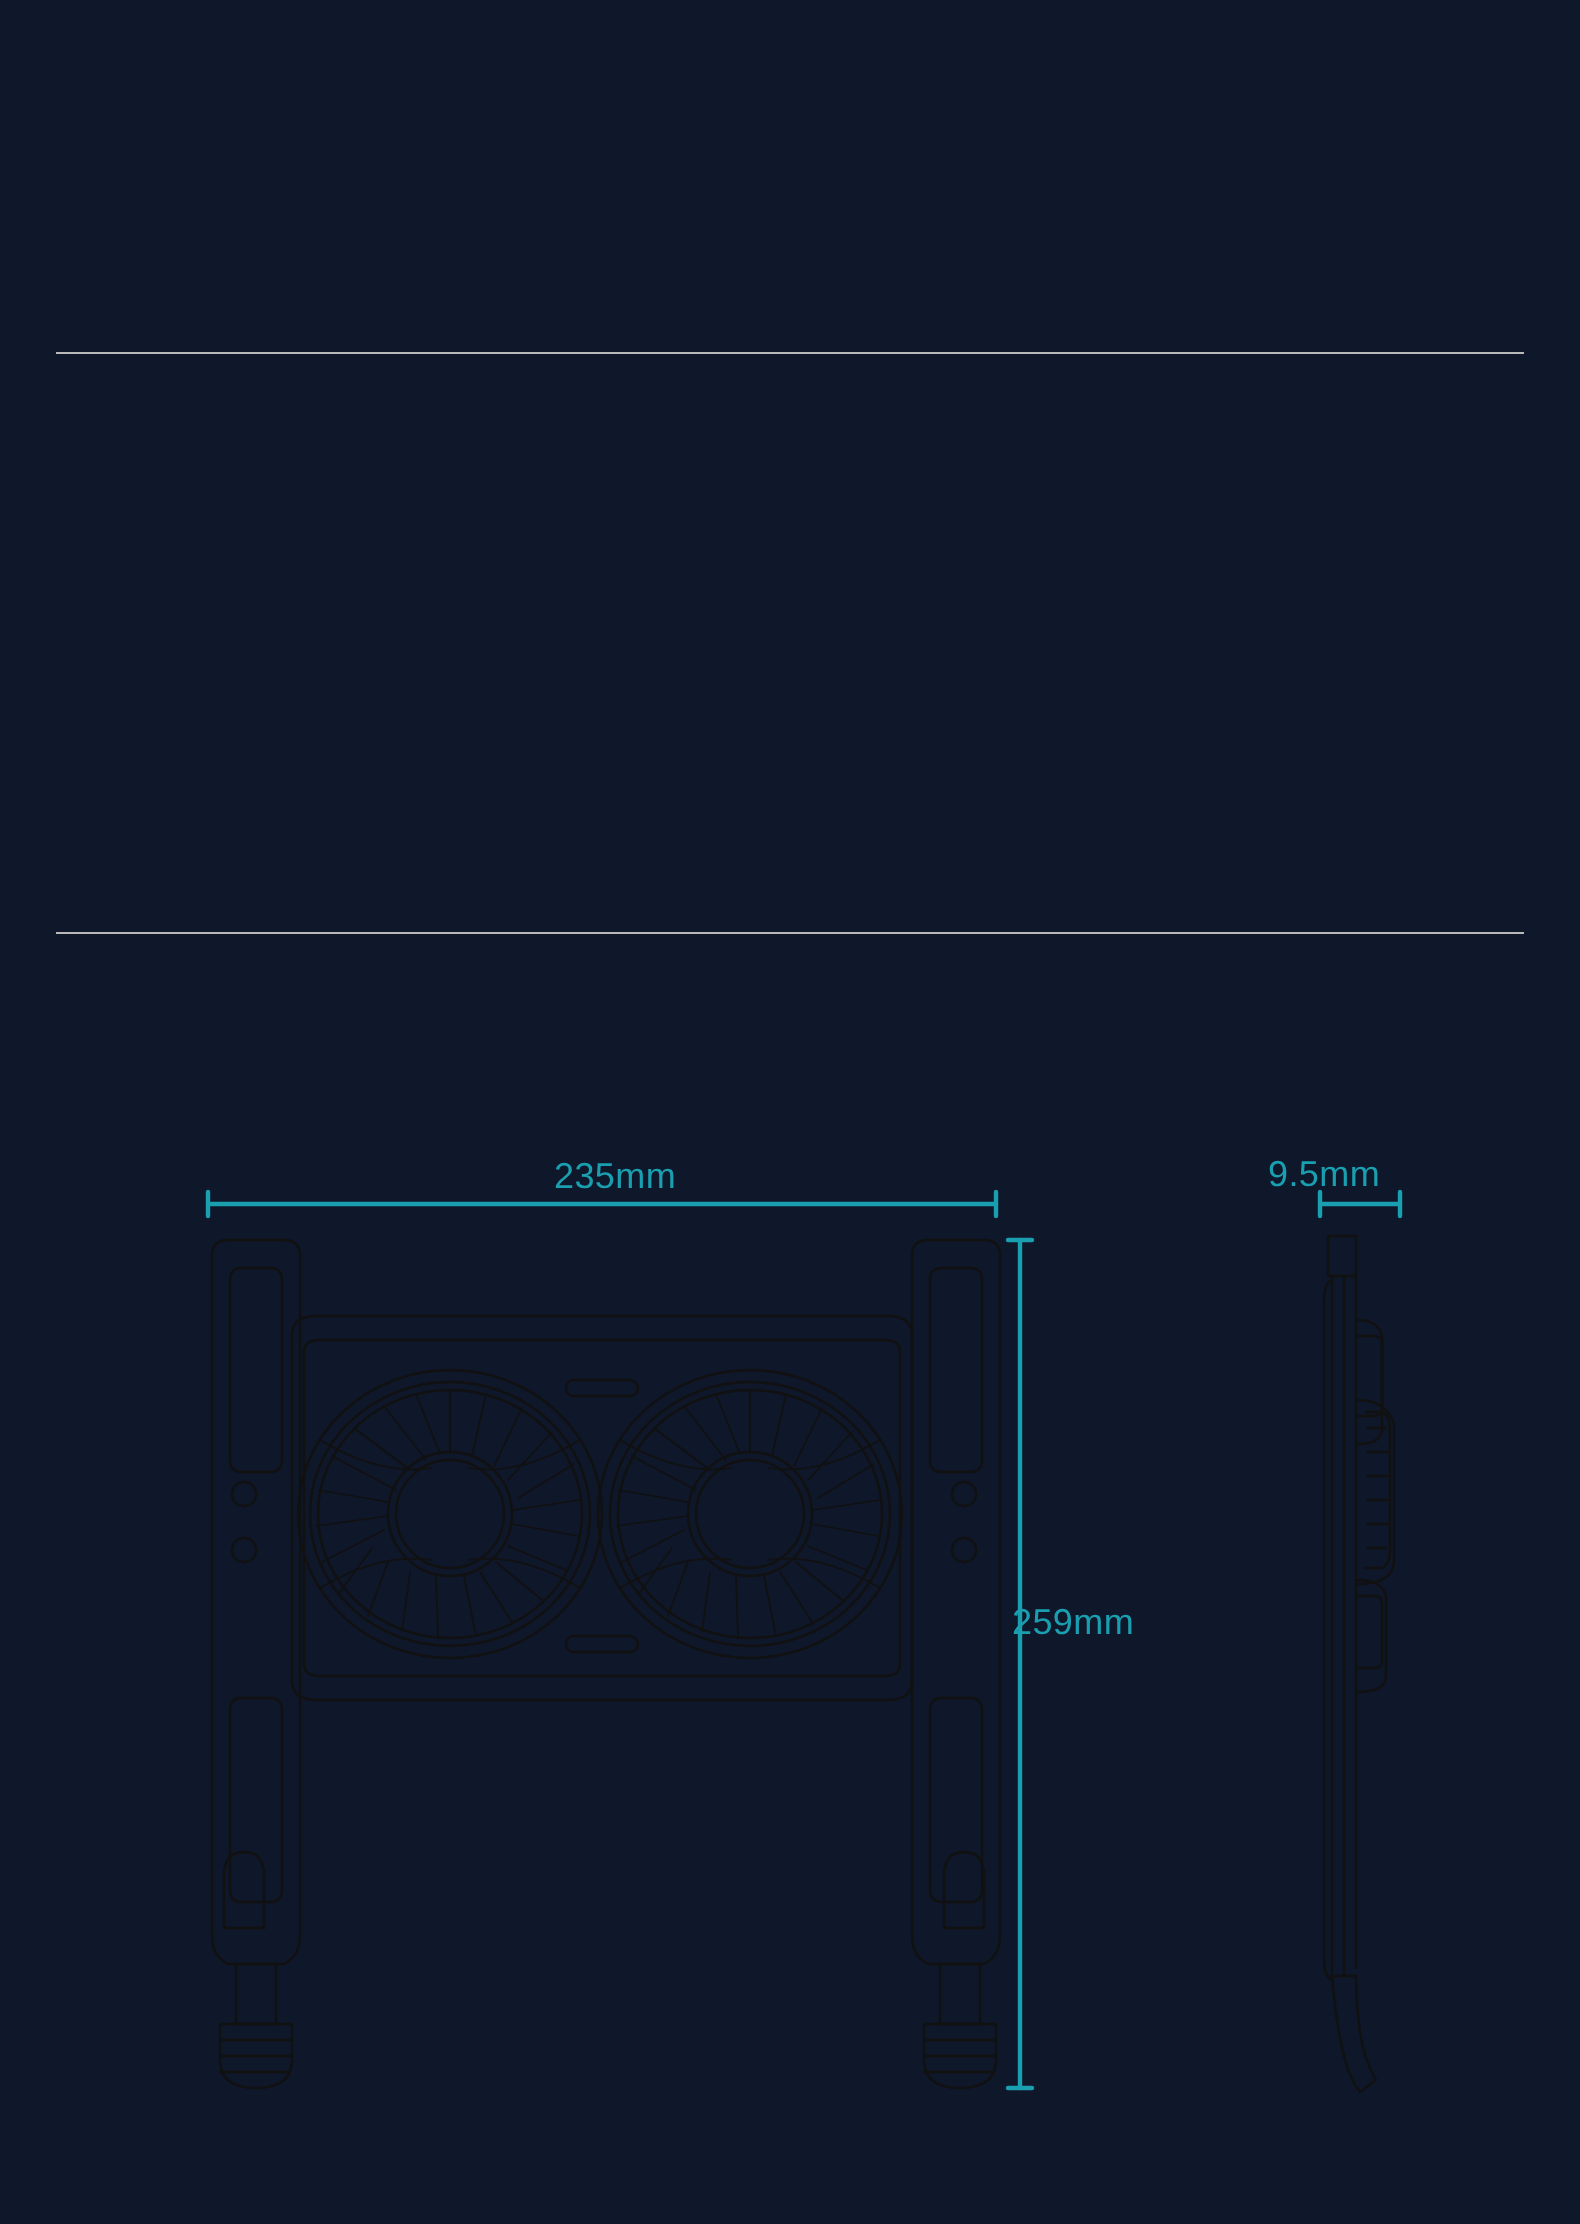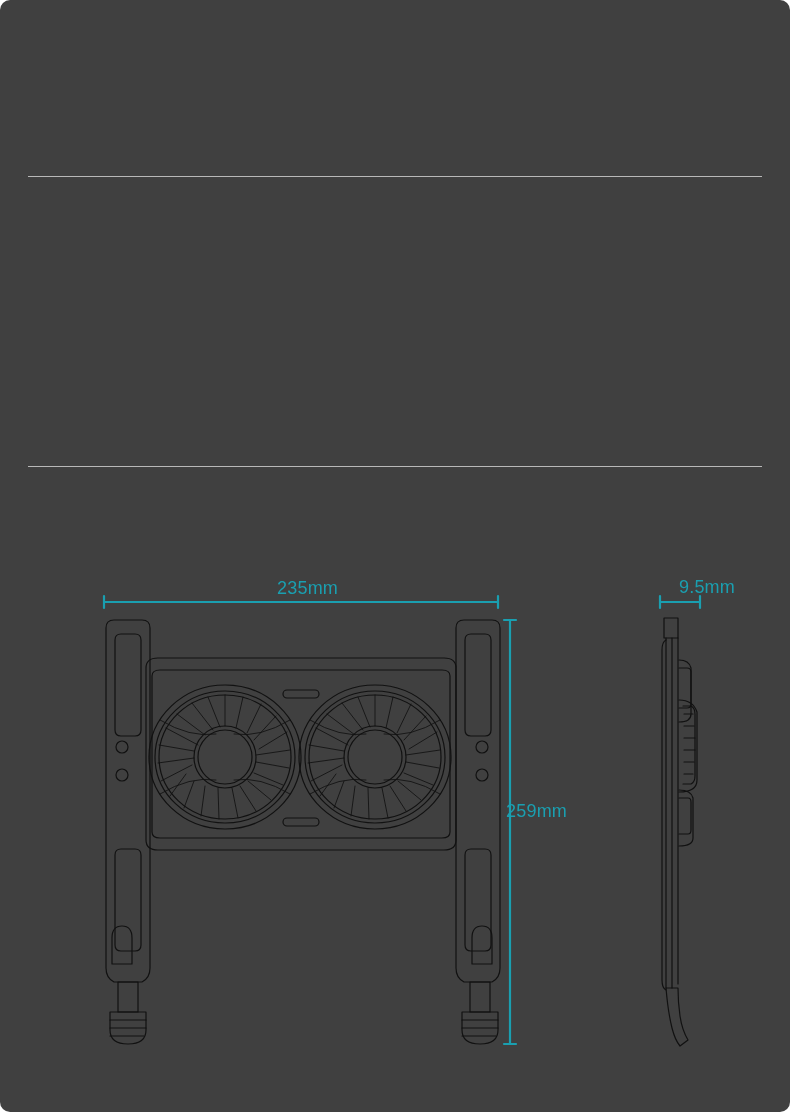--- a/index.html
+++ b/index.html
@@ -10,43 +10,42 @@
   body {
     width: 790px;
     height: 1112px;
     position: relative;
     font-family: "Liberation Sans", sans-serif;
     overflow: hidden;
   }
   .page {
     position: absolute;
     inset: 0;
-    background: #404040;
-    border-radius: 10px;
+    background: #0f172a;
   }
   .rule {
     position: absolute;
     left: 28px;
     width: 734px;
     height: 1px;
     background: #b9b9b9;
   }
   .rule-top { top: 176px; }
   .rule-mid { top: 466px; }
 
   .dim-label {
     position: absolute;
     color: #1a9fb0;
     font-size: 18px;
     letter-spacing: 0.2px;
     white-space: nowrap;
   }
   #label-width  { left: 277px; top: 578px; }
   #label-height { left: 506px; top: 801px; }
-  #label-thick  { left: 634px; top: 577px; margin-left: 45px; }
+  #label-thick  { left: 634px; top: 577px; }
 
   .svg-layer {
     position: absolute;
     left: 0;
     top: 0;
     width: 790px;
     height: 1112px;
   }
 </style>
 </head>

